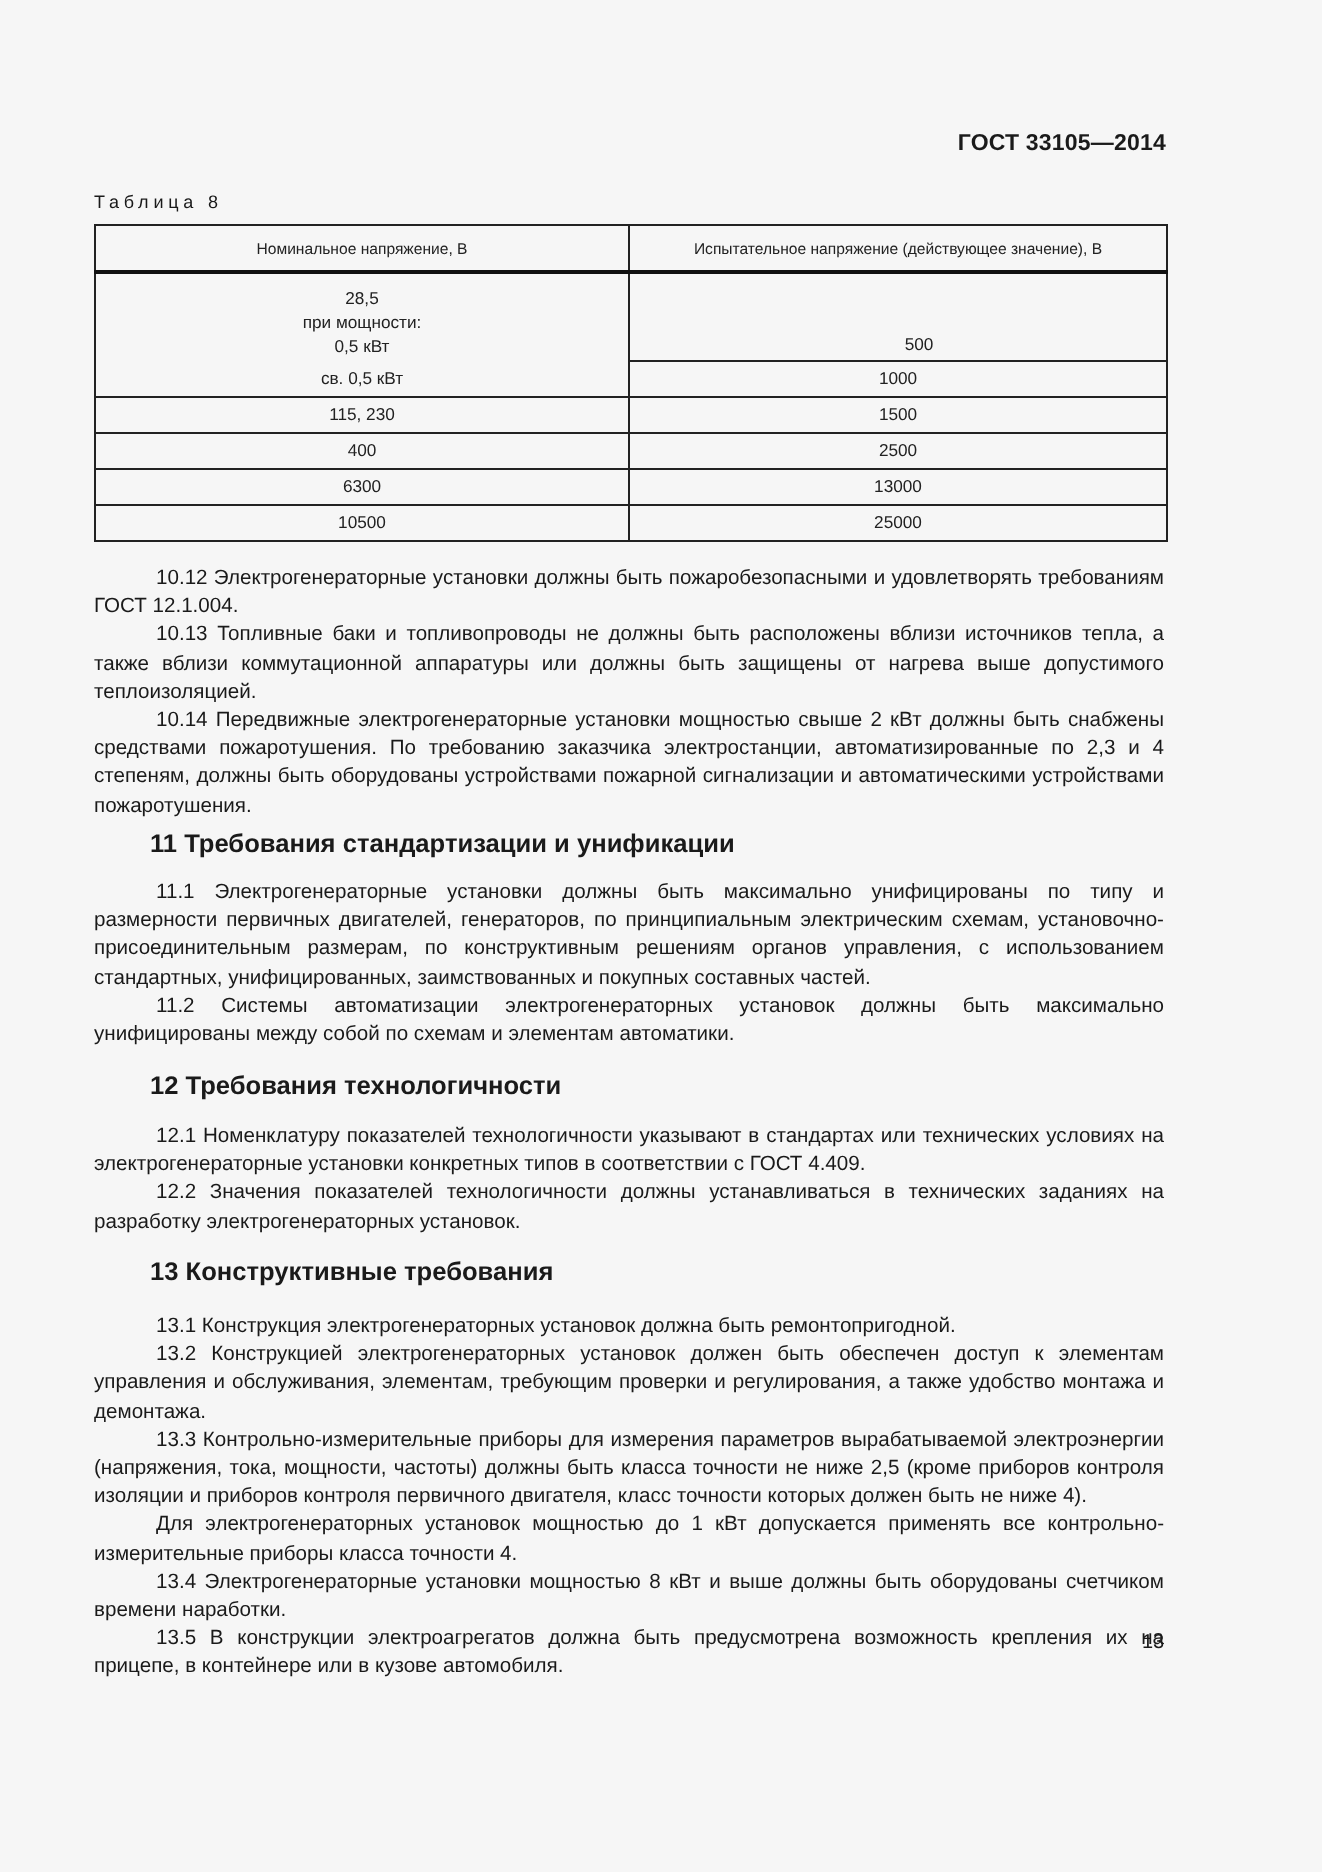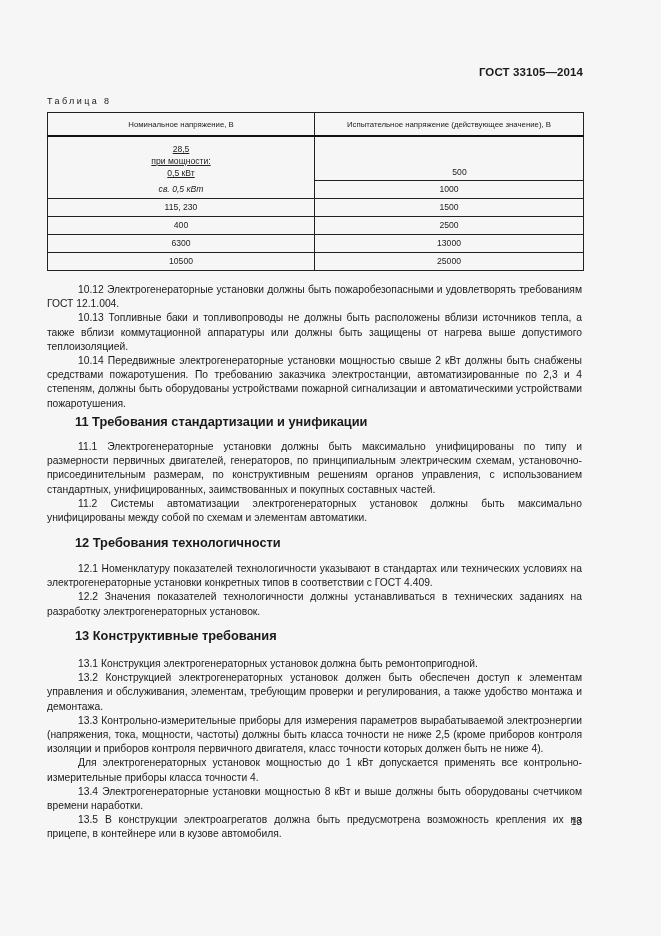--- a/index.html
+++ b/index.html
@@ -62,31 +62,31 @@
 
 <table class="volt">
   <thead>
     <tr>
       <th style="width:266px">Номинальное напряжение, В</th>
       <th>Испытательное напряжение (действующее значение), В</th>
     </tr>
   </thead>
   <tbody>
     <tr class="r-merged">
-      <td class="c1 cell-lines" style="height:42px; vertical-align:bottom; border-bottom:none; padding-bottom:1px;text-decoration:underline;">
+      <td class="c1 cell-lines" style="height:42px; vertical-align:bottom; border-bottom:none; padding-bottom:1px;">
         <div>28,5</div>
         <div>при мощности:</div>
         <div>0,5 кВт</div>
       </td>
       <td style="vertical-align:bottom; padding-bottom:3px;padding-left:21px;">
         <span>500</span>
       </td>
     </tr>
     <tr class="r-std">
-      <td class="c1" style="border-top:none;font-style:italic;">
+      <td class="c1" style="border-top:none;">
         <span>св. 0,5 кВт</span>
       </td>
       <td>
         <span>1000</span>
       </td>
     </tr>
     <tr class="r-std">
       <td class="c1">115, 230</td>
       <td>1500</td>
     </tr>

